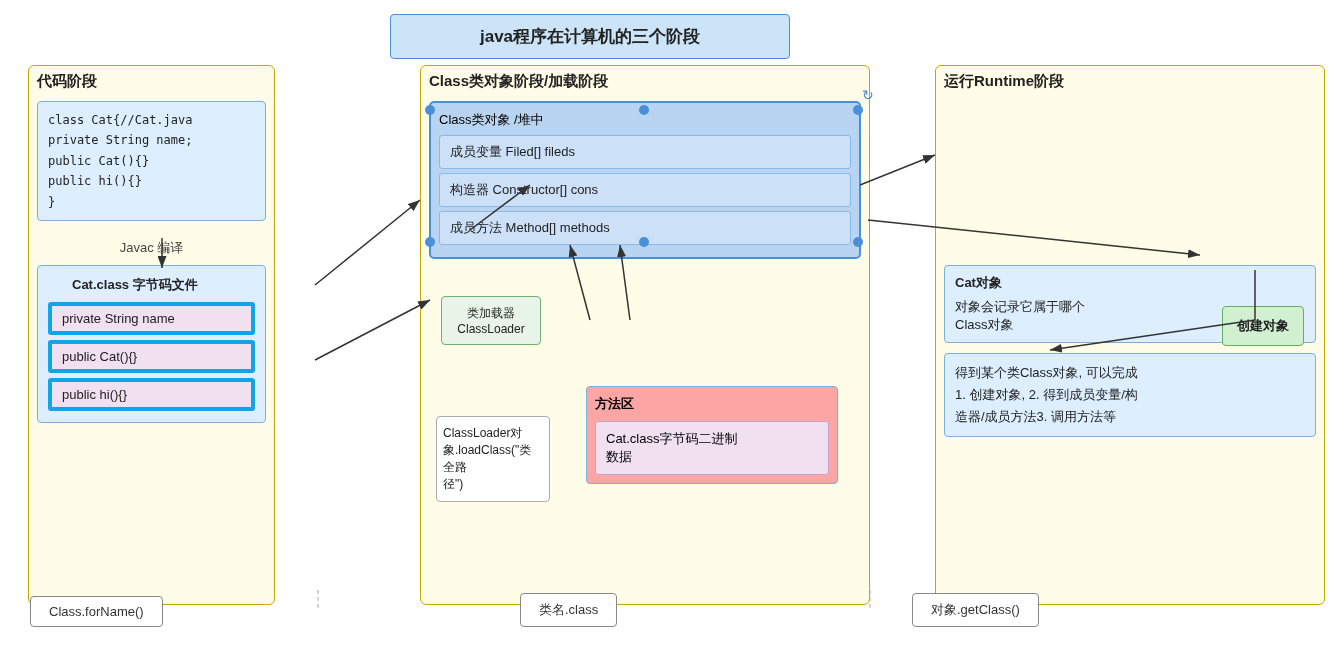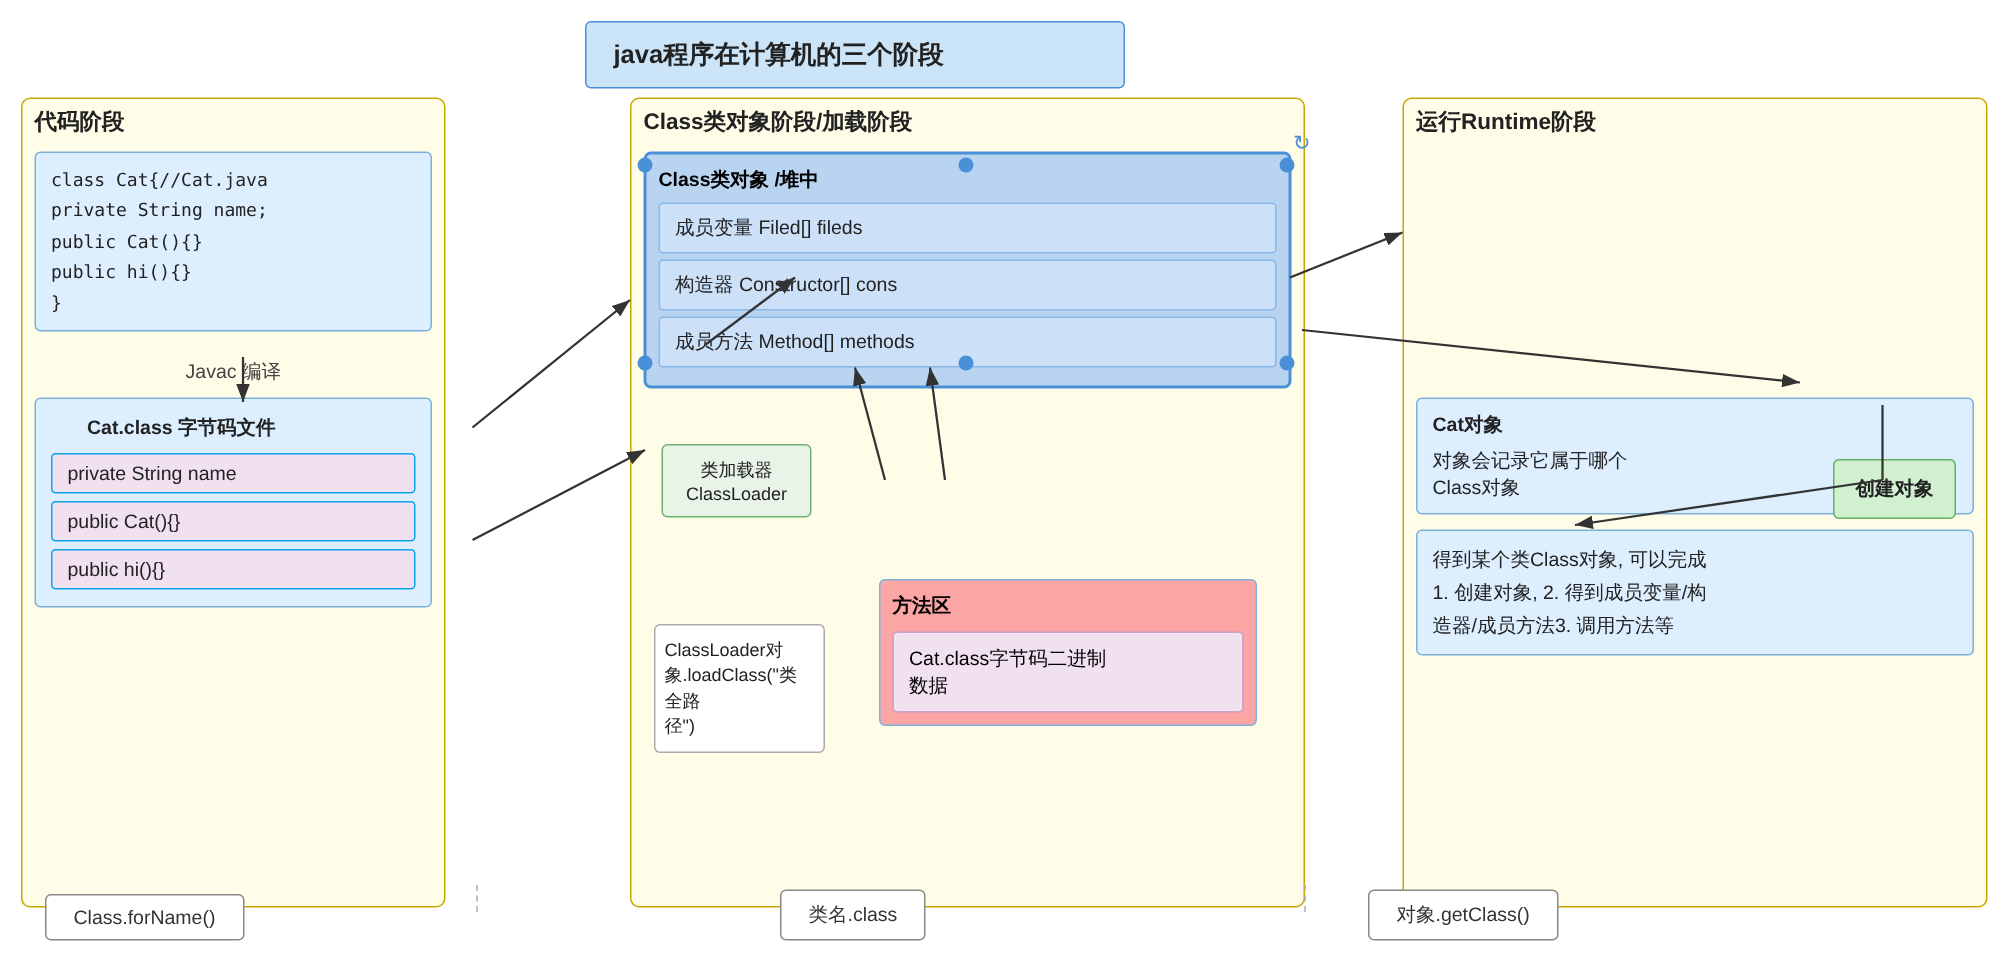--- a/index.html
+++ b/index.html
@@ -10,24 +10,25 @@
       width: 1342px;
       height: 645px;
       overflow: hidden;
       position: relative;
     }
 
     .main-title {
       position: absolute;
       top: 14px;
       left: 390px;
-      width: 360px;
+      width: 400px;
       background: #cce4f7;
       border: 1.5px solid #4a90d9;
       border-radius: 4px;
+      text-align: center;
       padding: 10px 18px;
       font-size: 17px;
       font-weight: bold;
       color: #222;
     }
 
     
     .phase {
       position: absolute;
       border-radius: 6px;
@@ -37,23 +38,23 @@
 
     .phase-label {
       font-size: 15px;
       font-weight: bold;
       color: #222;
       padding: 6px 8px 4px 8px;
     }
 
     
     .phase-code {
-      left: 14px;
+      left: 28px;
       top: 65px;
-      width: 283px;
+      width: 247px;
       height: 540px;
     }
 
     
     .phase-class {
       left: 420px;
       top: 65px;
       width: 450px;
       height: 540px;
     }
@@ -71,21 +72,21 @@
       background: #ddeeff;
       border: 1.5px solid #7ab0dc;
       border-radius: 4px;
       padding: 8px 10px;
       color: #222;
     }
 
     
     .pink-item {
       background: #f0e0f0;
-      border: 1px solid #0ea5e9;
+      border: 4px solid #0ea5e9;
       border-radius: 3px;
       padding: 5px 10px;
       margin: 5px 0;
       color: #222;
     }
 
     
     .green-box {
       background: #d0f0d0;
       border: 1.5px solid #60b060;
@@ -151,21 +152,21 @@
     <div class="pink-item">private String name</div>
     <div class="pink-item">public Cat(){}</div>
     <div class="pink-item">public hi(){}</div>
   </div>
 </div>
 
 <div class="phase phase-class">
   <div class="phase-label">Class类对象阶段/加载阶段</div>
 
   <div style="margin: 6px 8px; background: #b8d4f0; border: 2px solid #4a90d9; border-radius: 5px; padding: 8px;">
-    <div style="font-weight: bold; margin-bottom: 6px;">Class类对象 /堆中</div>
+    <div style="font-weight: normal; margin-bottom: 6px;">Class类对象 /堆中</div>
     <div class="class-obj-row">成员变量  Filed[] fileds</div>
     <div class="class-obj-row">构造器 Constructor[] cons</div>
     <div class="class-obj-row">成员方法 Method[] methods</div>
   </div>
 
   <div style="position: absolute; left: 20px; top: 230px; width: 100px; background: #e8f4e8; border: 1.5px solid #70b070; border-radius: 4px; padding: 8px 6px; text-align: center; font-size: 12px; white-space: pre-line; color: #222;">类加载器
 ClassLoader</div>
 
   <div style="position: absolute; left: 15px; top: 350px; width: 114px; background: #fff; border: 1.5px solid #aaa; border-radius: 4px; padding: 8px 6px; font-size: 12px; color: #222; white-space: pre-line;">ClassLoader对
 象.loadClass("类全路

